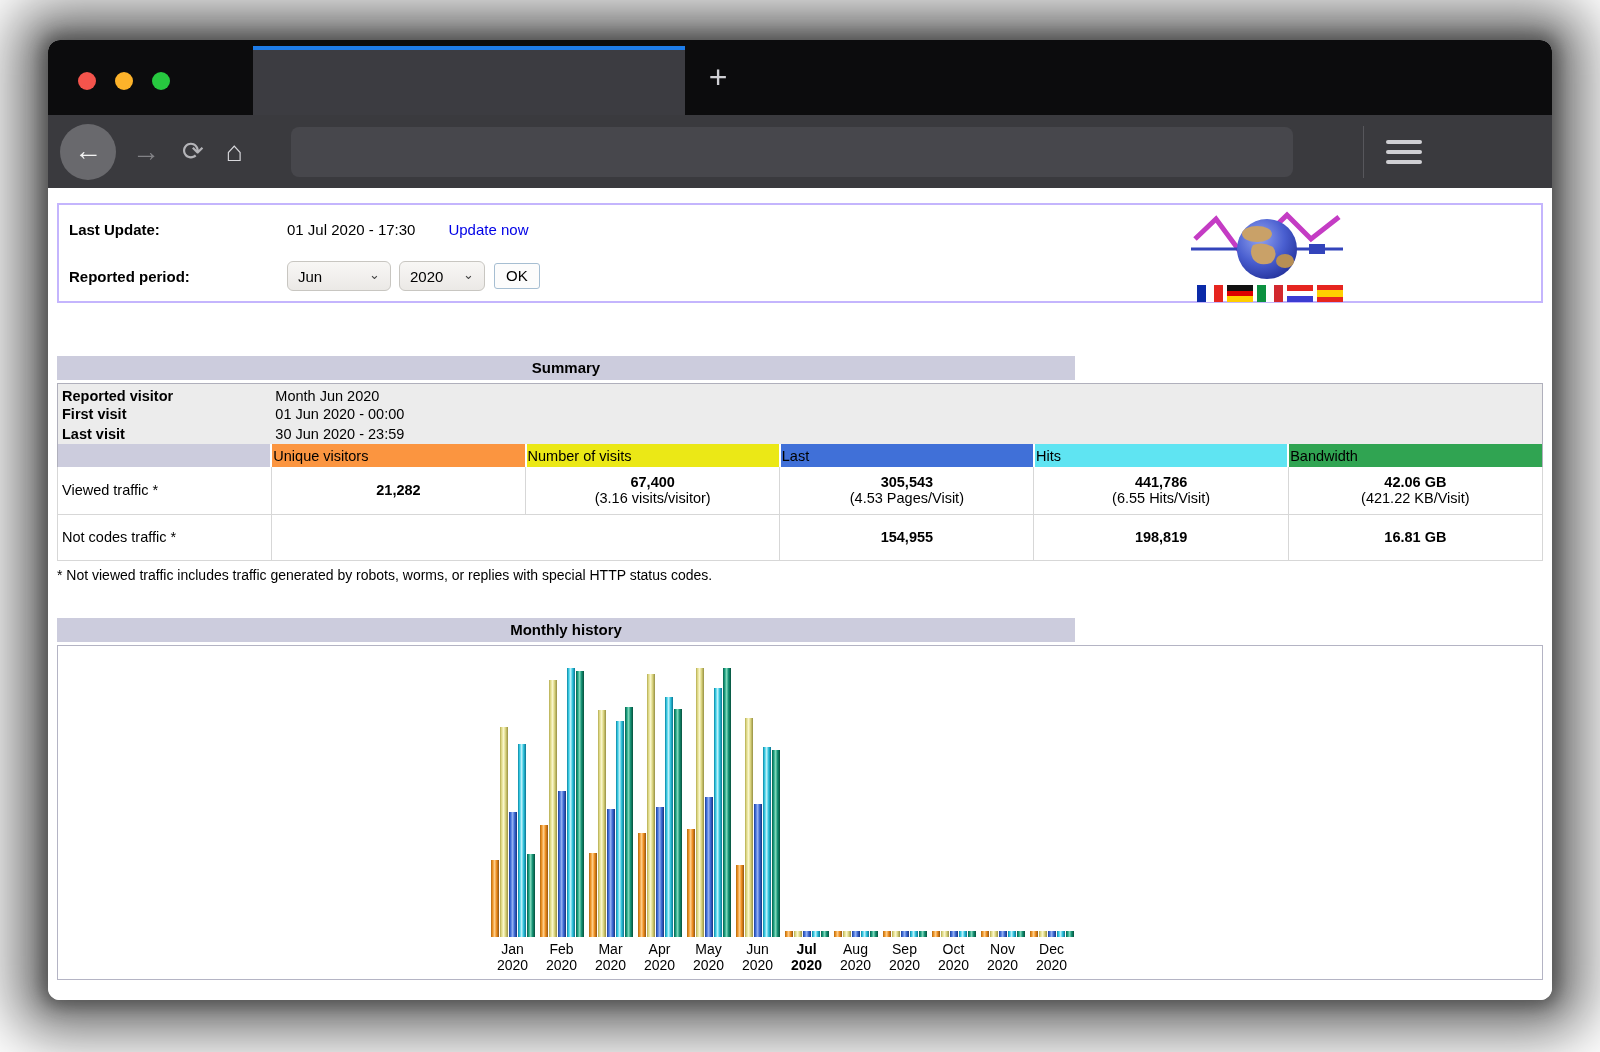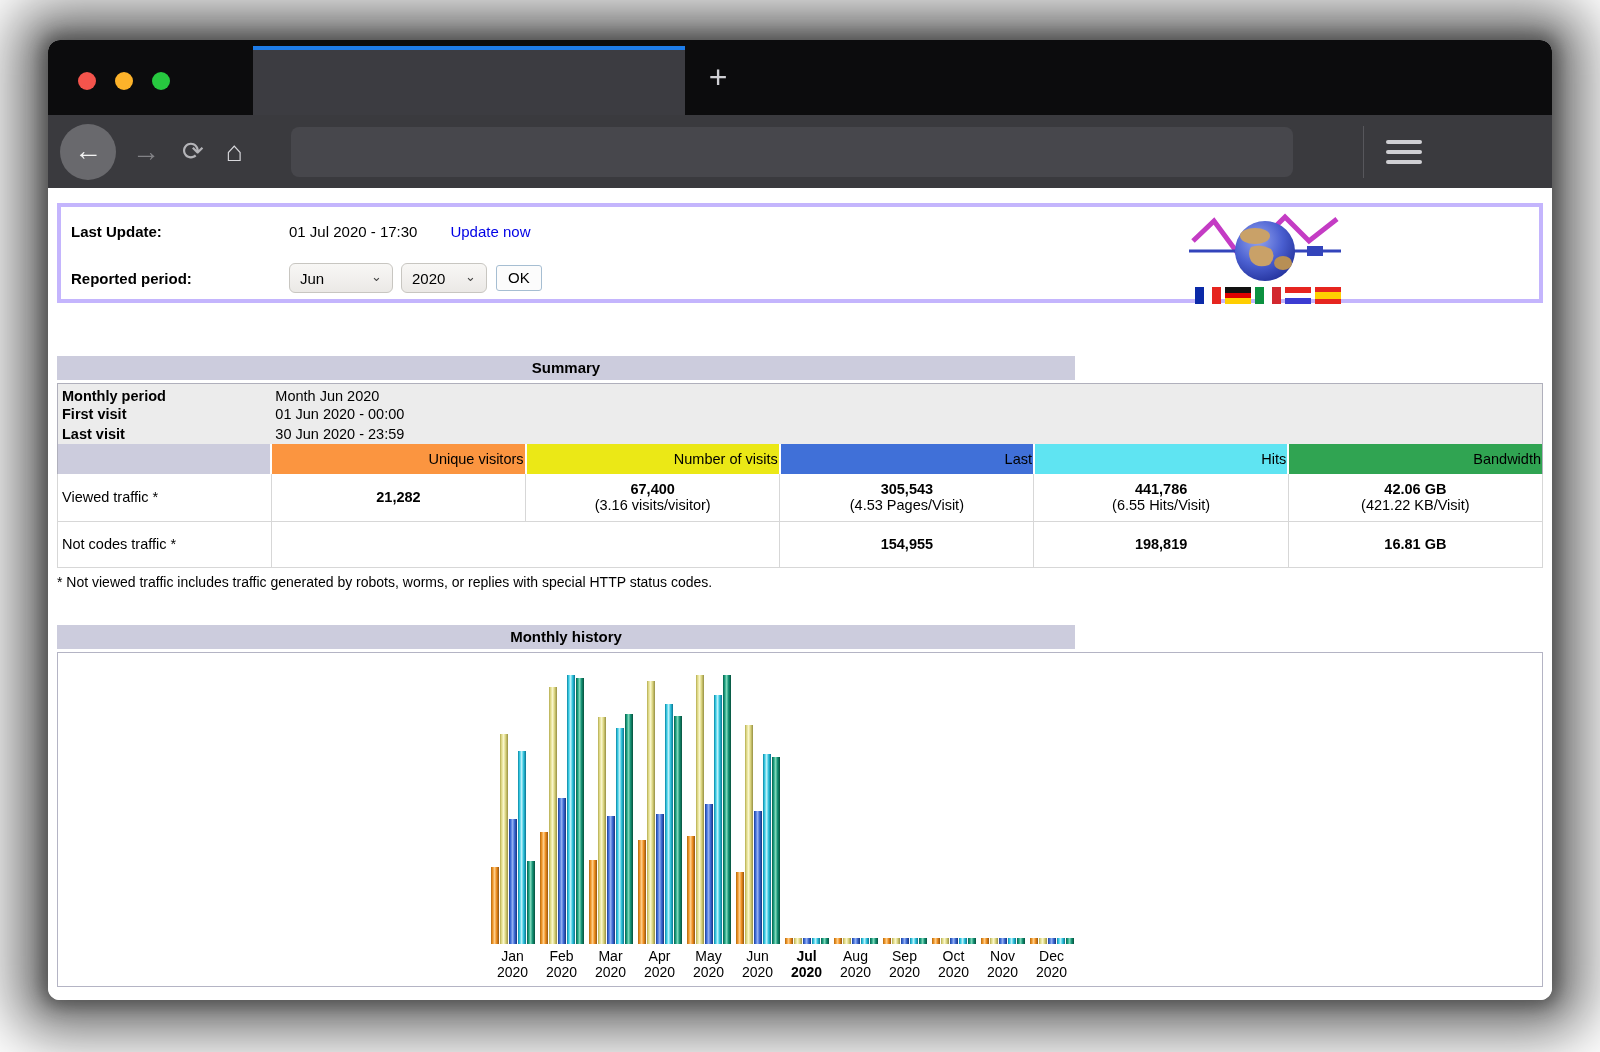--- a/index.html
+++ b/index.html
@@ -35,21 +35,21 @@
   .nav-home{color:#d8d8dc;font-size:28px;margin-left:22px;flex:0 0 auto;}
   .urlbar{height:50px;background:#47474c;border-radius:8px;margin-left:48px;width:1002px;
     color:#cfcfcf;font-size:15px;line-height:50px;padding:0 14px;box-sizing:border-box;flex:0 0 auto;}
   .tb-divider{width:1px;height:52px;background:#57575c;margin-left:70px;flex:0 0 auto;}
   .menu-btn{margin-left:22px;width:36px;display:flex;flex-direction:column;gap:6px;flex:0 0 auto;}
   .menu-btn span{display:block;height:4px;border-radius:2px;background:#cfcfd3;}
   
   .content{height:812px;background:#fff;color:#000;font-size:14px;
     padding:15px 9px;box-sizing:border-box;position:relative;}
   
-  .hdr-box{position:relative;border:4px solid #c4b5fd;height:100px;box-sizing:border-box;}
+  .hdr-box{position:relative;border:2px solid #c4b5fd;height:100px;box-sizing:border-box;}
   .hdr-row{position:absolute;left:10px;display:flex;align-items:center;}
   .hdr-row.r1{top:16px;}
   .hdr-row.r2{top:56px;}
   .hdr-label{font-weight:bold;font-size:15px;width:218px;}
   .hdr-value{font-size:15px;}
   .update-link{color:#0000e6;font-size:15px;margin-left:33px;cursor:pointer;}
   .select{display:inline-flex;align-items:center;justify-content:space-between;
     background:linear-gradient(#f8f7f5,#ebe9e6);border:1px solid #c8c6c1;border-radius:6px;
     height:30px;padding:0 10px;font-size:15px;box-sizing:border-box;margin-right:8px;}
   .select .chev{color:#444;font-size:13px;margin-left:14px;transform:translateY(-2px);}
@@ -69,21 +69,21 @@
   .sec-title{width:1018px;height:24px;background:#ccccdd;text-align:center;
     font-weight:bold;font-size:15px;line-height:24px;}
   .sec-title.summary{margin-top:53px;}
   .sec-title.monthly{margin-top:35px;}
   
   table.sum{width:1486px;border-collapse:collapse;margin-top:3px;border:1px solid #b0b0bc;table-layout:fixed;}
   table.sum td{font-size:14.5px;box-sizing:border-box;}
   tr.info td{background:#ececec;border:none;height:20px;padding:0 4px;}
   tr.info td.lbl{font-weight:bold;}
   tr.info.first td{padding-top:4px;}
-  tr.cols td{height:30px;text-align:right;border-left:2px solid #fff;}
+  tr.cols td{height:23px;text-align:left;border-left:2px solid #fff;}
   td.c-blank{background:#ccccdd;border-left:none !important;}
   td.c-orange{background:#fb9540;}
   td.c-yellow{background:#ebe816;}
   td.c-blue{background:#4070d8;}
   td.c-cyan{background:#5fe4f2;}
   td.c-green{background:#30a452;}
   tr.vals td{background:#fff;border:1px solid #d7d7d7;border-top:none;text-align:center;vertical-align:middle;margin-left:24px;}
   tr.vals td.lbl{text-align:left;padding:0 4px;font-weight:normal;}
   tr.vals.viewed td{height:47px;}
   tr.vals.notviewed td{height:46px;}
@@ -189,21 +189,21 @@
       <colgroup>
         <col style="width:14.4%">
           <col style="width:17.12%">
           <col style="width:17.12%">
         <col style="width:17.12%">
           <col style="width:17.12%">
           <col style="width:17.12%">
       </colgroup>
       <tbody>
           <tr class="info first">
-        <td class="lbl">Monthly period</td>
+        <td class="lbl">Reported visitor</td>
         <td colspan="5">Month Jun 2020</td>
       </tr>
       <tr class="info">
         <td class="lbl">First visit</td>
         <td colspan="5">01 Jun 2020 - 00:00</td>
       </tr>
       <tr class="info">
         <td class="lbl">Last visit</td>
         <td colspan="5">30 Jun 2020 - 23:59</td>
       </tr>

